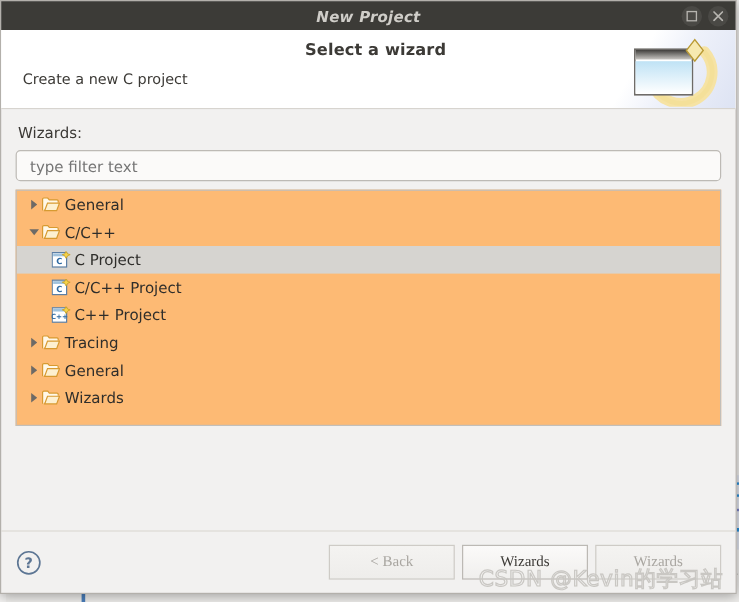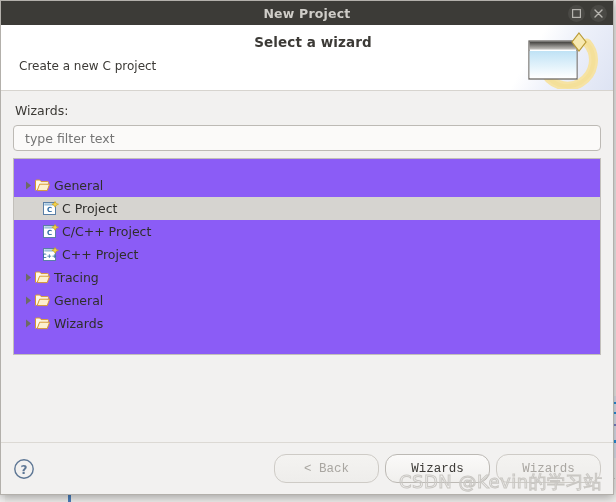--- a/index.html
+++ b/index.html
@@ -32,21 +32,21 @@
     box-shadow:0 2px 10px rgba(0,0,0,.35);
     display:flex;flex-direction:column;
   }
 
   
   .titlebar{
     height:24px;flex:0 0 24px;background:#3c3b37;position:relative;
     display:flex;align-items:center;justify-content:center;
   }
   .titlebar .title{
-    color:#cfcdc8;font-size:12.5px;font-weight:bold;letter-spacing:.2px;
+    color:#cfcdc8;font-size:12.5px;font-weight:bold;letter-spacing:.2px;font-style:italic;
   }
   .winbtns{position:absolute;right:6px;top:0;height:24px;display:flex;align-items:center;gap:5px;}
   .winbtn{
     width:17px;height:17px;border-radius:50%;background:#4a4945;
     display:flex;align-items:center;justify-content:center;
   }
   .winbtn svg{display:block;}
 
   
   .banner{
@@ -73,22 +73,22 @@
     height:26px;flex:0 0 26px;border:1px solid #bdbab5;border-radius:4px;
     background:#fbfaf9;display:flex;align-items:center;padding:0 9px;
     box-sizing:border-box;margin-bottom:7px;
   }
   .filter input{
     border:none;outline:none;background:transparent;width:100%;
     font-family:inherit;font-size:12.5px;color:#8d8a85;
   }
 
   .tree{
-    flex:0 0 197px;border:1px solid #c2bfba;background:#8b5cf6;
-    box-sizing:border-box;padding:15px 0 0 0;overflow:hidden;
+    flex:0 0 197px;border:1px solid #c2bfba;background:#fdba74;
+    box-sizing:border-box;padding:0 0 0 0;overflow:hidden;
   }
   .row{
     height:23px;display:flex;align-items:center;padding-left:7px;
     font-size:12.5px;color:#2f2e2b;cursor:default;box-sizing:border-box;
   }
   .row.selected{background:#d6d4d0;}
   .row .arrow{width:14px;flex:0 0 14px;display:flex;align-items:center;justify-content:center;}
   .row .indent{width:22px;flex:0 0 22px;}
   .row .ico{width:19px;flex:0 0 19px;display:flex;align-items:center;}
   .row .lbl{white-space:nowrap;}
@@ -96,23 +96,23 @@
   .spacer-fill{flex:1 1 auto;}
 
   
   .footer{
     flex:0 0 52px;border-top:1px solid #dcd9d4;position:relative;
     display:flex;align-items:center;padding:0 12px;box-sizing:border-box;
   }
   .helpbtn{width:22px;height:22px;flex:0 0 22px;}
   .btns{margin-left:auto;display:flex;gap:6px;}
   .btn{
-    width:103px;height:27px;border:1px solid #bcb9b4;border-radius:12px;
+    width:103px;height:27px;border:1px solid #bcb9b4;border-radius:0;
     background:linear-gradient(#fbfaf9,#f0efed);
-    font-family:Liberation Mono, monospace;font-size:12.5px;color:#3c3a36;
+    font-family:Liberation Serif, serif;font-size:12.5px;color:#3c3a36;
     display:flex;align-items:center;justify-content:center;cursor:default;
   }
   .btn.disabled{color:#a9a6a1;background:linear-gradient(#f4f3f1,#eeedeb);border-color:#cecbc6;}
 
   
   .watermark{
     position:absolute;left:399px;top:470px;font-size:18px;
     color:rgba(255,255,255,.0);
     -webkit-text-stroke:1px #c9c7c3;
     letter-spacing:.5px;white-space:nowrap;pointer-events:none;
@@ -212,20 +212,34 @@
         </span>
         <span class="ico">
           <svg width="15" height="13" viewBox="0 0 15 13">
               <path d="M0.5 11.5 V2 a1 1 0 0 1 1-1 h3.3 l1.3 1.6 h6.4 a1 1 0 0 1 1 1 v1" fill="#fff8e8" stroke="#d79a31" stroke-width="1"></path>
               <path d="M2.2 11.6 L4.6 5.2 h10 L12.2 11.6 Z" fill="#fdf0d0" stroke="#d79a31" stroke-width="1"></path>
             </svg>
         </span>
         <span class="lbl">General</span>
       </div>
 
+      <div class="row">
+        <span class="arrow">
+          <svg width="9" height="7" viewBox="0 0 9 7">
+              <path d="M0.5 1 L8.5 1 L4.5 6 Z" fill="#6d6a66"></path>
+            </svg>
+        </span>
+        <span class="ico">
+          <svg width="15" height="13" viewBox="0 0 15 13">
+              <path d="M0.5 11.5 V2 a1 1 0 0 1 1-1 h3.3 l1.3 1.6 h6.4 a1 1 0 0 1 1 1 v1" fill="#fff8e8" stroke="#d79a31" stroke-width="1"></path>
+              <path d="M2.2 11.6 L4.6 5.2 h10 L12.2 11.6 Z" fill="#fdf0d0" stroke="#d79a31" stroke-width="1"></path>
+            </svg>
+        </span>
+        <span class="lbl">C/C++</span>
+      </div>
 
       <div class="row selected">
         <span class="indent"></span>
         <span class="ico">
           <svg width="16" height="15" viewBox="0 0 16 15">
             <rect x="0.5" y="1.5" width="12" height="12" fill="#ffffff" stroke="#5b7fa6" stroke-width="1"></rect>
             <rect x="1.3" y="2.3" width="10.4" height="2.3" fill="#9fc2dd"></rect>
             <text x="6.5" y="11.4" font-family="DejaVu Sans, sans-serif" font-size="7" font-weight="bold" fill="#2f6ba3" text-anchor="middle">C</text>
             <path d="M12 0.5 L13.4 2.6 L15.5 3.2 L13.4 4.1 L12 6.2 L10.9 4.1 L8.9 3.2 L10.9 2.6 Z" fill="#f6d34a" stroke="#c9a120" stroke-width=".7"></path>
           </svg>

